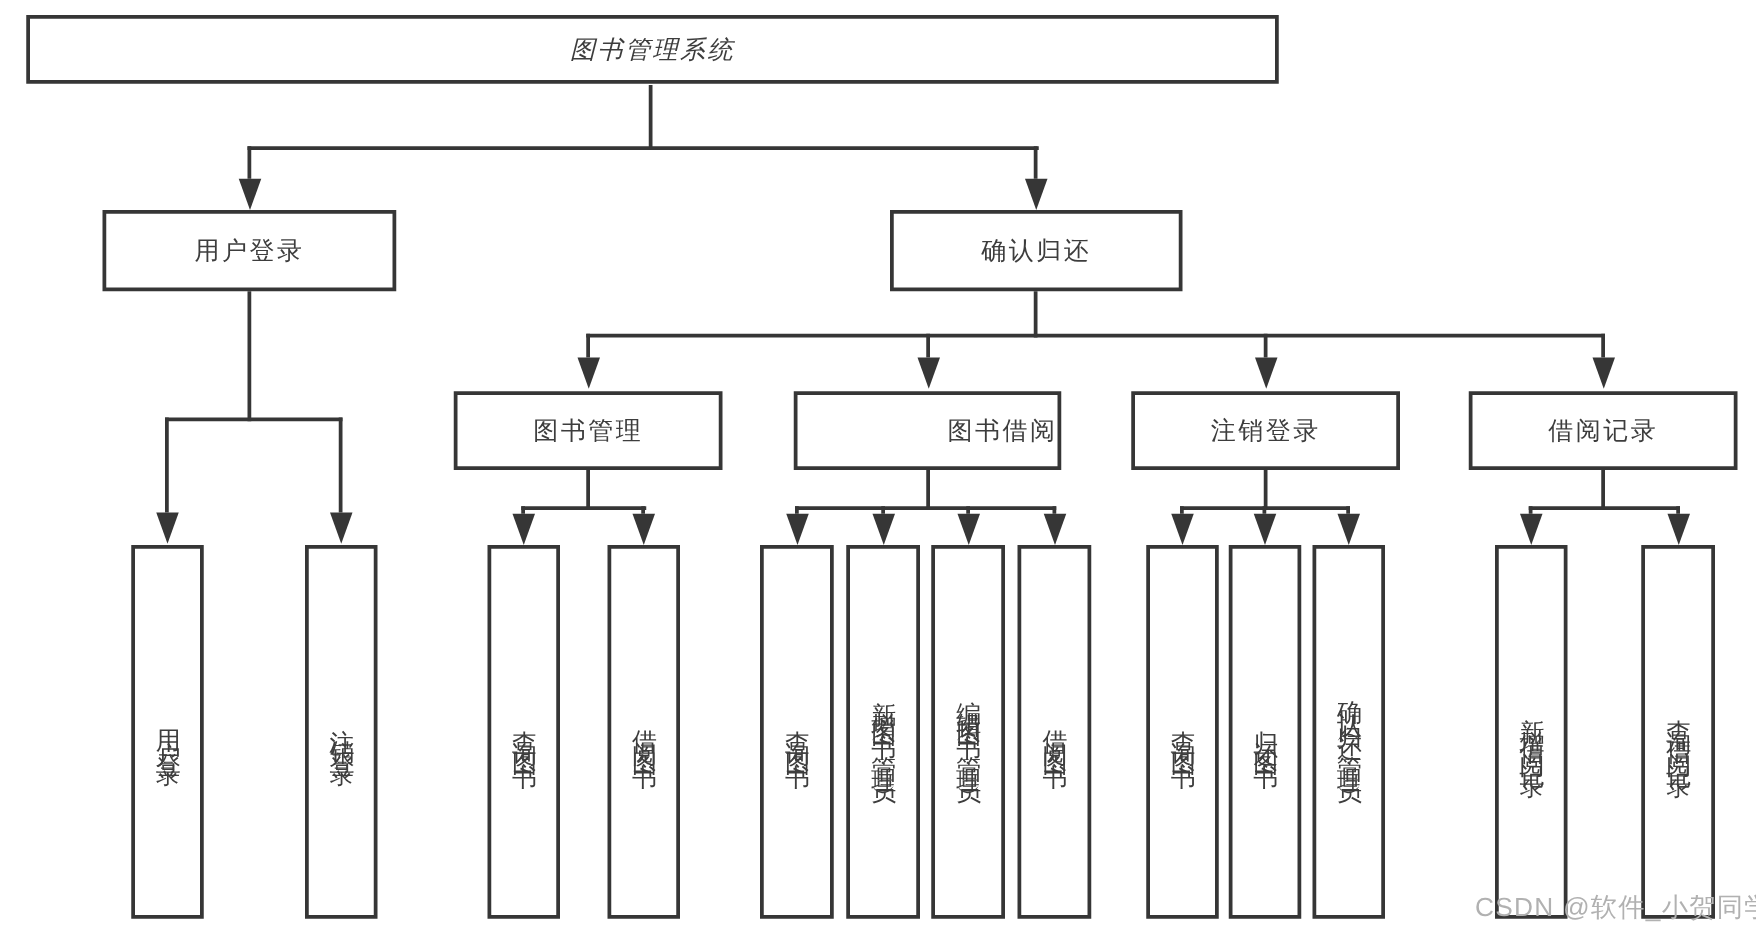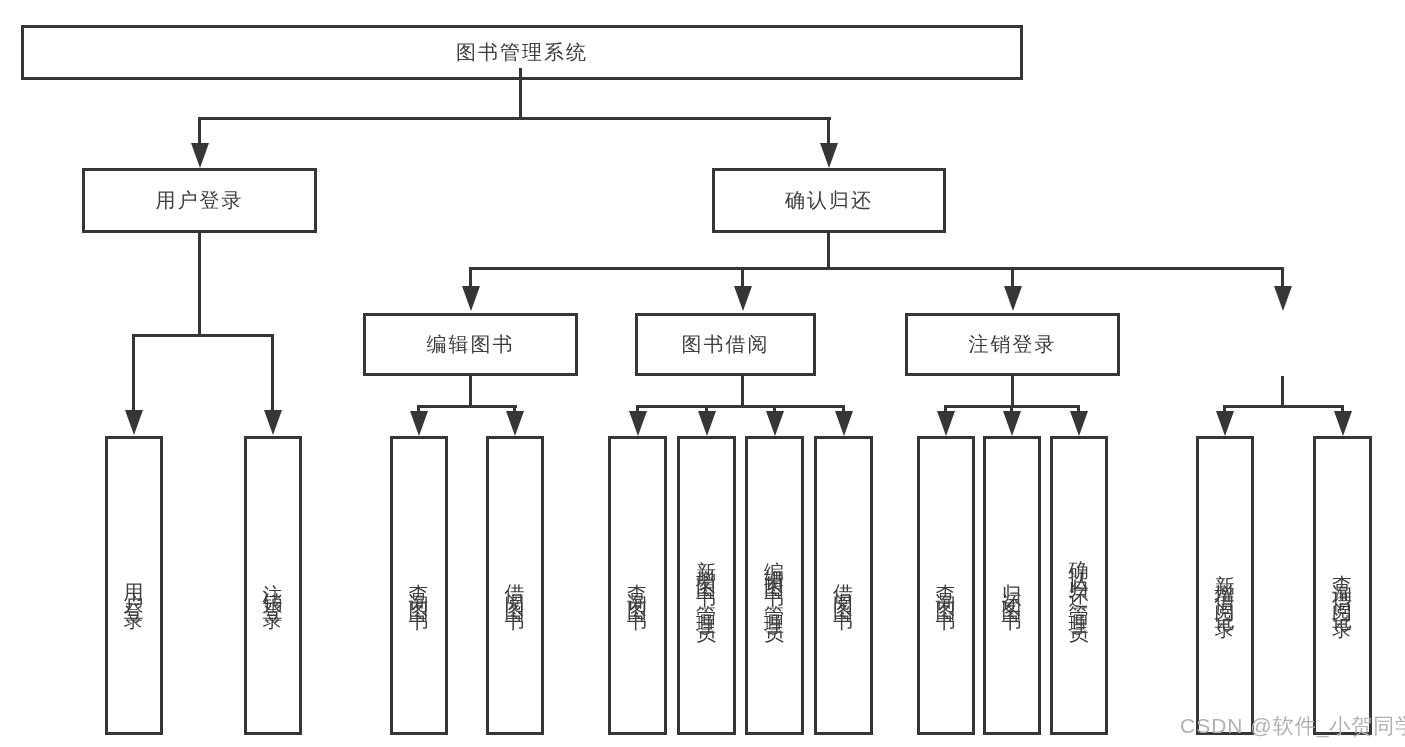--- a/index.html
+++ b/index.html
@@ -63,39 +63,42 @@
     letter-spacing:1px;
     white-space:nowrap;
     z-index:10;
   }
 </style>
 </head>
 <body>
 
 <div id="canvas">
 
-  <div class="box" style="left:21px;top:25px;width:1002px;height:55px;">
+  <div class="box" style="left:21px;top:12px;width:1002px;height:55px;font-style:italic;">
     <span class="hlabel">图书管理系统</span>
   </div>
 
   <div class="box" style="left:82px;top:168px;width:235px;height:65px;">
     <span class="hlabel">用户登录</span>
   </div>
   <div class="box" style="left:712px;top:168px;width:234px;height:65px;">
     <span class="hlabel">确认归还</span>
   </div>
 
   <div class="box" style="left:363px;top:313px;width:215px;height:63px;">
-    <span class="hlabel">编辑图书</span>
+    <span class="hlabel">图书管理</span>
   </div>
-  <div class="box" style="left:635px;top:313px;width:181px;height:63px;">
+  <div class="box" style="left:635px;top:313px;width:214px;height:63px;justify-content:flex-end;">
     <span class="hlabel">图书借阅</span>
   </div>
   <div class="box" style="left:905px;top:313px;width:215px;height:63px;">
     <span class="hlabel">注销登录</span>
+  </div>
+  <div class="box" style="left:1175px;top:313px;width:215px;height:63px;">
+    <span class="hlabel">借阅记录</span>
   </div>
 
   <div class="box" style="left:105px;top:436px;width:58px;height:299px;">
     <span class="vlabel">用户登录</span>
   </div>
   <div class="box" style="left:244px;top:436px;width:58px;height:299px;">
     <span class="vlabel">注销登录</span>
   </div>
 
   <div class="box" style="left:390px;top:436px;width:58px;height:299px;">

